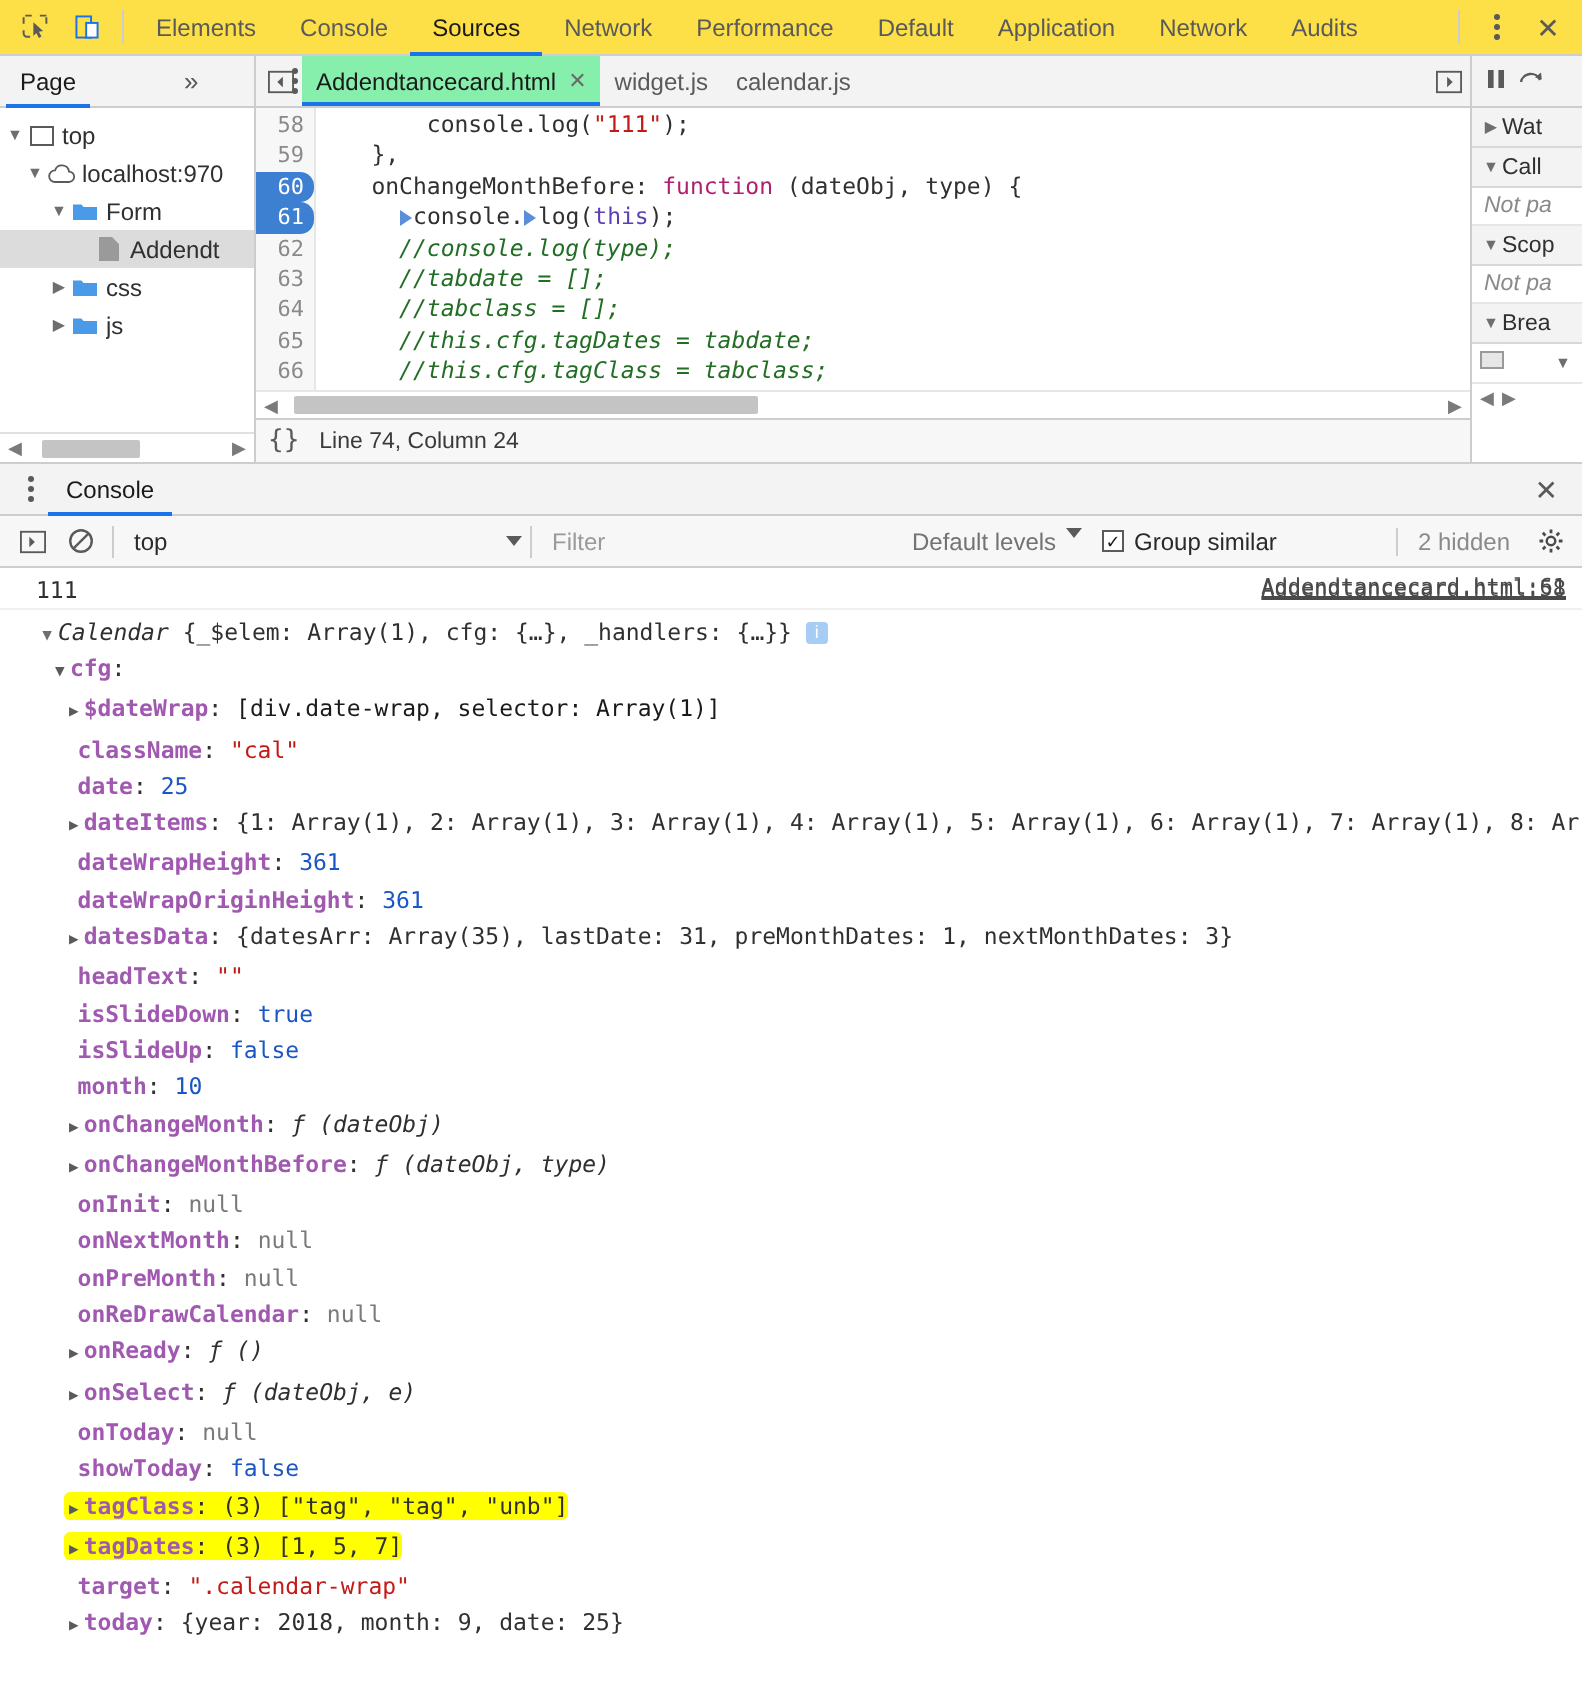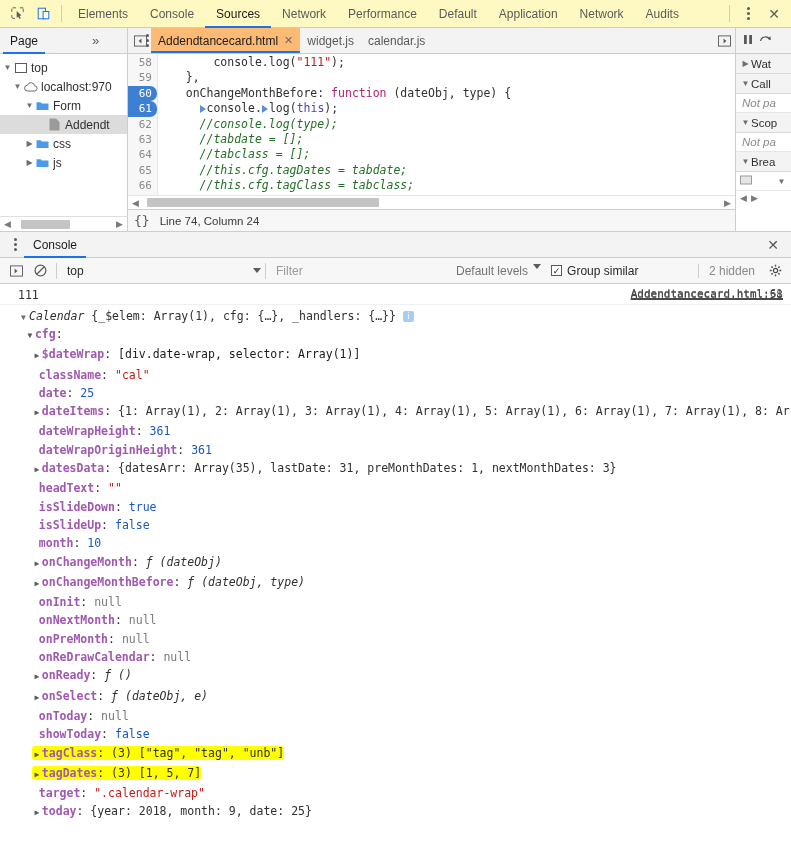--- a/index.html
+++ b/index.html
@@ -8,21 +8,21 @@
     font-family: "Liberation Sans", sans-serif;
     font-size: 12px;
     background: #ffffff;
     color: #303030;
     overflow: hidden;
   }
 
   
   #devtools-toolbar {
     height: 28px; display: flex; align-items: center;
-    background: #fef9c3; border-bottom: 1px solid #cdcdcd;
+    background: #fde047; border-bottom: 1px solid #cdcdcd;
     padding: 0 4px;
   }
   .tb-icon {
     width: 26px; height: 24px; display: flex;
     align-items: center; justify-content: center;
     color: #5a5a5a; cursor: pointer;
   }
   .tb-icon.active { color: #1a73e8; }
   .tb-sep { width: 1px; height: 17px; background: #cdcdcd; margin: 0 5px; }
   #main-tabs { display: flex; align-items: stretch; height: 28px; flex: 1; }
@@ -65,21 +65,21 @@
   #editor-col { flex: 1; display: flex; flex-direction: column; min-width: 0; }
   #editor-tabs {
     height: 26px; background: #f3f3f3; border-bottom: 1px solid #cdcdcd;
     display: flex; align-items: stretch; padding-left: 2px;
   }
   .tabbtn { width: 21px; display: flex; align-items: center; justify-content: center; color: #5a5a5a; cursor: pointer; }
   .etab {
     display: flex; align-items: center; padding: 0 7px; font-size: 12px;
     color: #5a5a5a; cursor: pointer; white-space: nowrap; gap: 6px;
   }
-  .etab.selected { background: #fdba74; color: #1a1a1a; box-shadow: inset 0 -2px 0 #1a73e8; }
+  .etab.selected { background: #86efac; color: #1a1a1a; box-shadow: inset 0 -2px 0 #1a73e8; }
   .etab .x { font-size: 11px; color: #6a6a6a; }
   #code-area { flex: 1; position: relative; overflow: hidden; background: #fff; display: flex; }
   #gutter { width: 30px; background: #f7f7f7; border-right: 1px solid #e6e6e6; flex: none; padding-top: 1px; }
   .ln {
     height: 15.4px; line-height: 15.4px; text-align: right; padding-right: 5px;
     font-family: "DejaVu Sans Mono", monospace; font-size: 11px; color: #8a8a8a;
   }
   .ln.bp { background: #3d7fd1; color: #fff; border-radius: 0 7px 7px 0; position: relative; }
   #code-lines { flex: 1; padding-top: 1px; overflow: hidden; position: relative; }
   .cl {

